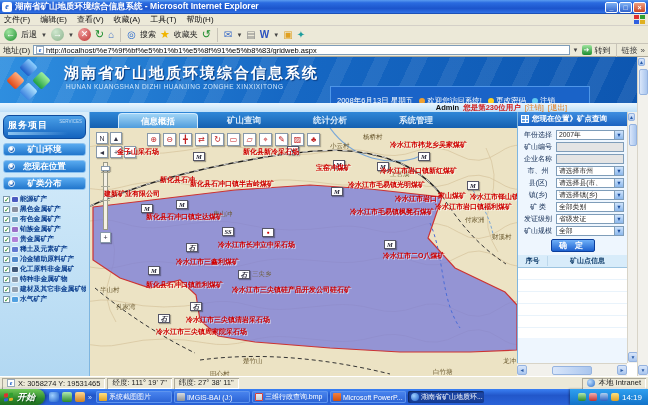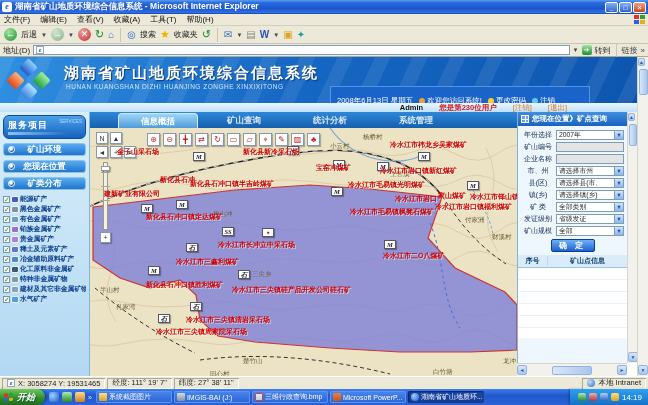--- a/index.html
+++ b/index.html
@@ -59,21 +59,21 @@
   .cube{position:absolute;width:13px;height:13px;transform:rotate(45deg);border-radius:2px;z-index:2;}
   .banner-title{position:absolute;left:64px;top:7px;color:#fff;font-size:15px;font-weight:bold;
     letter-spacing:2px;text-shadow:1px 1px 1px #0a3c80;z-index:2;}
   .banner-sub{position:absolute;left:66px;top:26px;color:#cfe6fa;font-size:6.5px;letter-spacing:.5px;z-index:2;}
   .banner-strip{position:absolute;left:330px;top:29px;width:260px;height:29px;background:#1a63c8;
     border:1px solid #4e96e8;display:flex;align-items:center;gap:6px;padding:0 6px;color:#fff;
     font-size:7.5px;z-index:3;white-space:nowrap;}
   .dot{display:inline-block;width:6px;height:6px;border-radius:50%;vertical-align:middle;margin-right:2px;}
   .userbar{position:absolute;left:0;top:103px;width:637px;height:9px;
     background:linear-gradient(#eaf6ff,#bfe0f8);display:flex;align-items:center;justify-content:flex-end;
-    padding-right:70px;gap:16px;font-size:7.5px;}
+    padding-right:70px;gap:4px;font-size:7.5px;}
   .userbar .uname{font-weight:bold;color:#111;}
   .userbar .uinfo{color:#d02020;font-weight:bold;}
   .userbar .ulink{color:#e07818;}
 
   
   .content{position:absolute;left:0;top:112px;width:637px;height:264px;background:#fff;}
 
   
   .sidebar{position:absolute;left:0;top:0;width:90px;height:264px;
     background:linear-gradient(180deg,#d9eefb,#b2d8f2);border-right:1px solid #7fb6e0;padding:3px;}
@@ -262,20 +262,21 @@
     <span class="wordico">W</span>
     <span class="ddv">▼</span>
     <span class="miscico1">▣</span>
     <span class="miscico2">✦</span>
   </div>
 
   <div class="addrbar">
     <span>地址(D)</span>
     <span class="addrinput">
       <span class="pgico">e</span>
+      <span class="addrurl">http://localhost/%e7%9f%bf%e5%b1%b1%e5%8f%91%e5%b8%83/gridweb.aspx</span>
     </span>
     <span class="ddv">▼</span>
     <span class="goarrow">➜</span>
     <span>转到</span>
     <span class="tsep"></span>
     <span class="links">链接</span>
     <span class="links">»</span>
   </div>
 
   <div class="banner">

